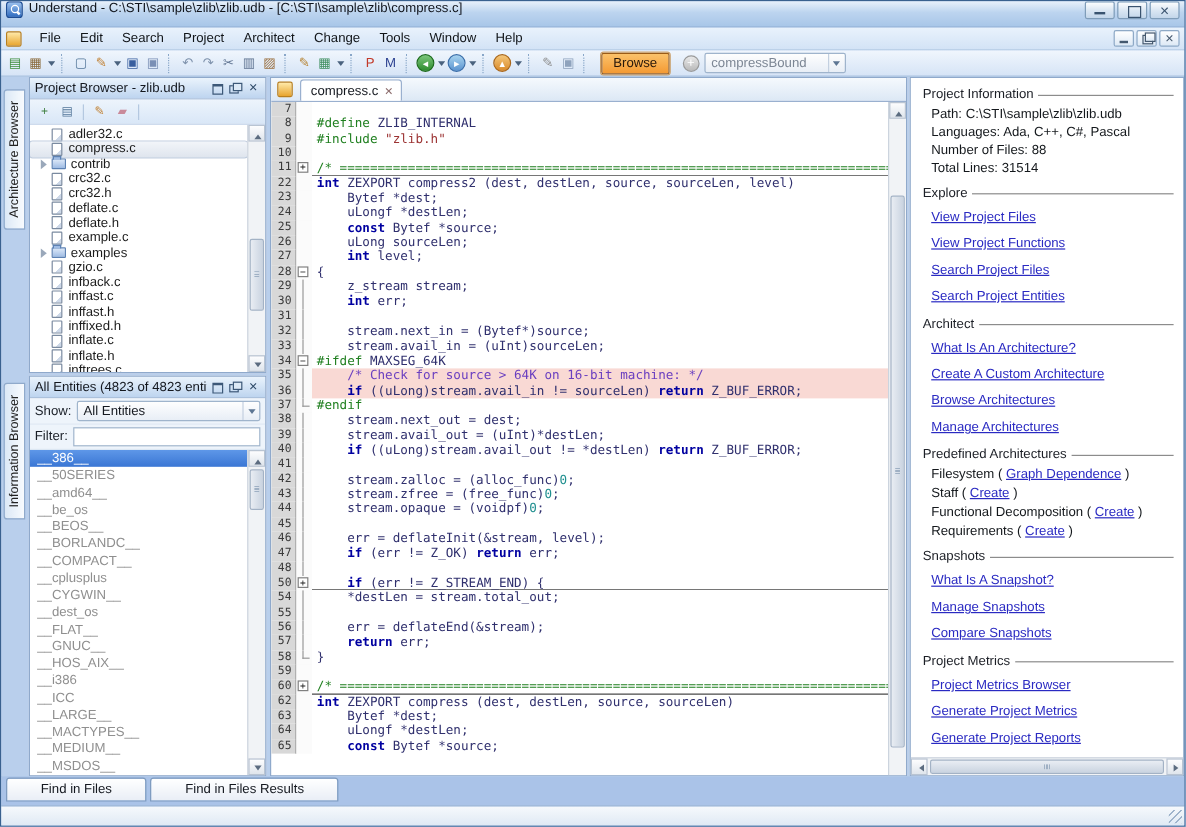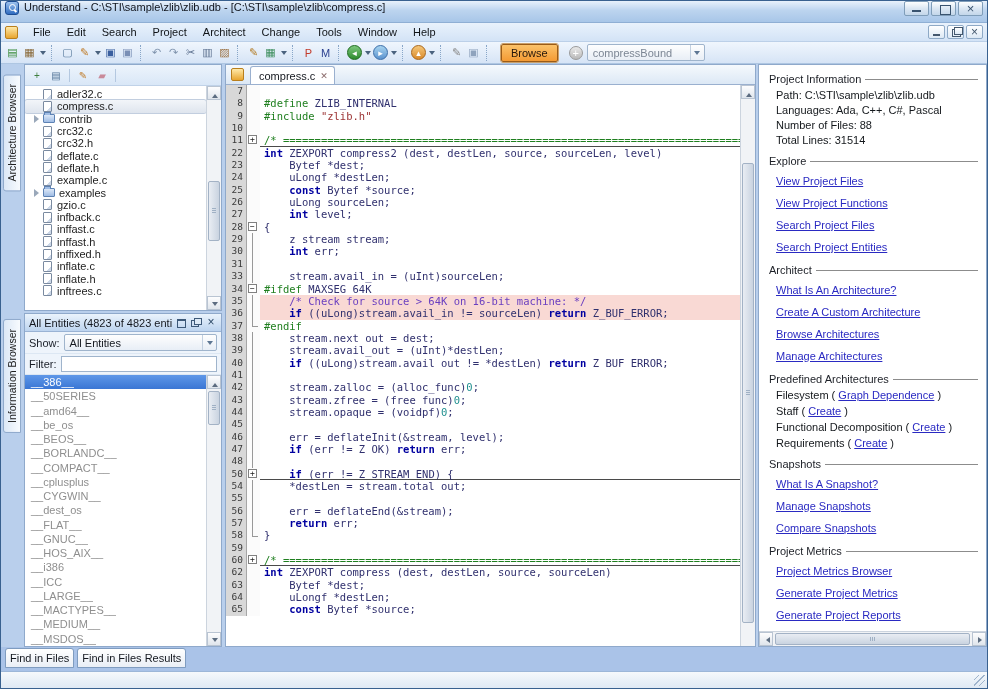--- a/index.html
+++ b/index.html
@@ -146,21 +146,21 @@
   .sech{display:flex;align-items:center;margin:9px 0 4px 0}
   .sech:first-child{margin-top:2px}
   .sech .st{font-size:11px;color:#1c1f26;white-space:nowrap}
   .sech .hr{flex:1;height:1px;background:#8c8c8c;margin-left:4px}
   .arow{font-size:11px;color:#14181c;margin:3px 0 3px 7px;white-space:nowrap}
   .alink{color:#2a2ac2;text-decoration:underline;cursor:pointer;font-size:11px}
   .lrow{margin:4px 0 4px 7px;white-space:nowrap}
   
   .findtabs{height:24px;background:#aac3e8;flex:none;display:flex;align-items:flex-start;gap:3px;padding:1px 0 0 4px}
   .ftab{background:linear-gradient(#ffffff,#e9eef6);border:1px solid #7f9cc0;border-radius:3px 3px 0 0;
-        font-size:11px;color:#14181f;padding:3px 4px;cursor:pointer}
+        font-size:11px;color:#14181f;padding:3px 28px;cursor:pointer}
   .statusbar{height:17px;background:linear-gradient(#f6f9fc,#dfe9f4);border-top:1px solid #9db7d8;flex:none;position:relative}
   .grip{position:absolute;right:2px;bottom:2px;width:11px;height:11px;
         background:repeating-linear-gradient(135deg,transparent 0 3px,#9fb4cc 3px 4px)}
 </style>
 </head>
 <body>
 
 <div class="win">
 
   <div class="titlebar">
@@ -237,20 +237,26 @@
   <div class="main">
 
     <div class="vstrip">
       <div class="vtab vtab1">Architecture Browser</div>
       <div class="vtab vtab2">Information Browser</div>
     </div>
 
     <div class="leftcol">
 
       <div class="panel" style="height:247px">
+        <div class="phead">
+          <div class="ptitle">Project Browser - zlib.udb</div>
+          <div class="hico float"></div>
+          <div class="hico dock"></div>
+          <div class="hico close"></div>
+        </div>
         <div class="ptool" id="pbtool">
             <span class="pico" style="color: rgb(63, 127, 63);">+</span>
             <span class="pico" style="color: rgb(85, 119, 154);">▤</span>
             <span class="psep"></span>
             <span class="pico" style="color: rgb(192, 127, 47);">✎</span>
             <span class="pico" style="color: rgb(201, 138, 154);">▰</span>
             <span class="psep"></span>
           </div>
         <div style="flex:1;display:flex;overflow:hidden">
           <div class="tree" id="ptree">
@@ -488,20 +494,27 @@
               <span class="code"><span class="pl">    </span><span class="kw">int</span><span class="pl"> err;</span></span>
             </div>
             <div class="cl">
               <span class="ln">31</span>
               <span class="fd">
                 <span class="fline"></span>
               </span>
               <span class="code"></span>
             </div>
             <div class="cl">
+              <span class="ln">32</span>
+              <span class="fd">
+                <span class="fline"></span>
+              </span>
+              <span class="code"><span class="pl">    stream.next_in = (Bytef*)source;</span></span>
+            </div>
+            <div class="cl">
               <span class="ln">33</span>
               <span class="fd">
                 <span class="fline"></span>
               </span>
               <span class="code"><span class="pl">    stream.avail_in = (uInt)sourceLen;</span></span>
             </div>
             <div class="cl">
               <span class="ln">34</span>
               <span class="fd">
                 <span class="fbox">−</span>

